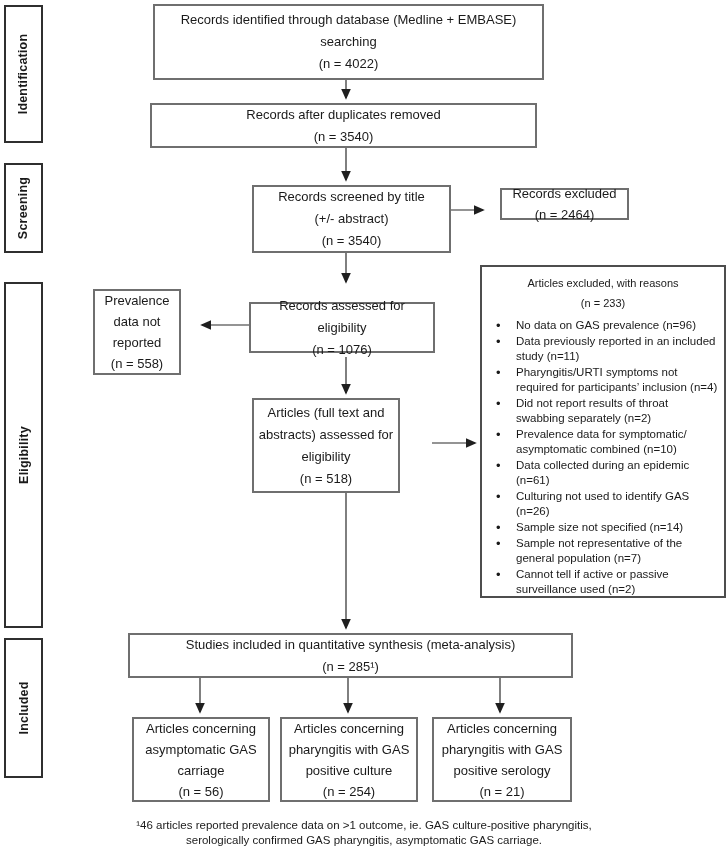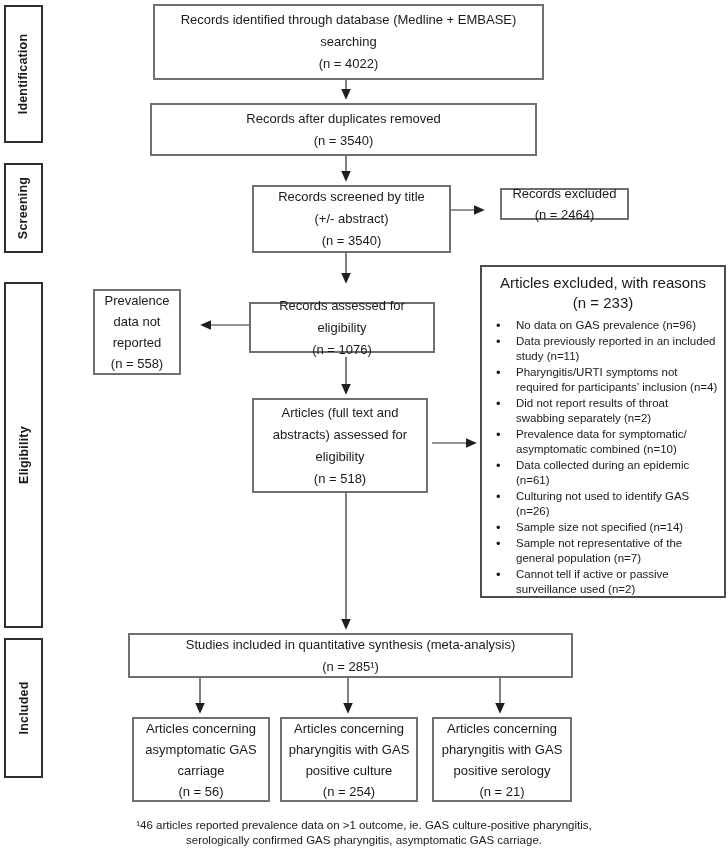--- a/index.html
+++ b/index.html
@@ -54,21 +54,21 @@
     position: absolute;
     z-index: 2;
     background: #ffffff;
     border: 2px solid #4d4d4d;
     font-size: 11.5px;
     padding: 6px 4px 4px 4px;
     text-align: left;
   }
   .exclusion .ex-title {
     text-align: center;
-    font-size: 15px;
+    font-size: 11px;
     line-height: 20px;
   }
   .exclusion ul {
     list-style: none;
     margin-top: 5px;
   }
   .exclusion li {
     position: relative;
     padding-left: 30px;
     padding-right: 2px;
@@ -129,21 +129,21 @@
   <div class="stage" style="top:638px; height:140px;">
     <span class="vtext">Included</span>
   </div>
 
   <div class="box" style="left:153px; top:4px; width:391px; height:76px;">
     <div>Records identified through database (Medline + EMBASE)</div>
     <div>searching</div>
     <div>(n = 4022)</div>
   </div>
 
-  <div class="box" style="left:150px; top:103px; width:387px; height:53px;">
+  <div class="box" style="left:150px; top:103px; width:387px; height:45px;">
     <div>Records after duplicates removed</div>
     <div>(n = 3540)</div>
   </div>
 
   <div class="box" style="left:252px; top:185px; width:199px; height:68px;">
     <div>Records screened by title</div>
     <div>(+/- abstract)</div>
     <div>(n = 3540)</div>
   </div>
 
@@ -158,21 +158,21 @@
     <div>reported</div>
     <div>(n = 558)</div>
   </div>
 
   <div class="box" style="left:249px; top:302px; width:186px; height:51px;">
     <div>Records assessed for</div>
     <div>eligibility</div>
     <div>(n = 1076)</div>
   </div>
 
-  <div class="box" style="left:252px; top:398px; width:176px; height:95px;">
+  <div class="box" style="left:252px; top:398px; width:148px; height:95px;">
     <div>Articles (full text and</div>
     <div>abstracts) assessed for</div>
     <div>eligibility</div>
     <div>(n = 518)</div>
   </div>
 
   <div class="exclusion" style="left:480px; top:265px; width:246px; height:333px;">
     <div class="ex-title">Articles excluded, with reasons</div>
     <div class="ex-title">(n = 233)</div>
     <ul>

